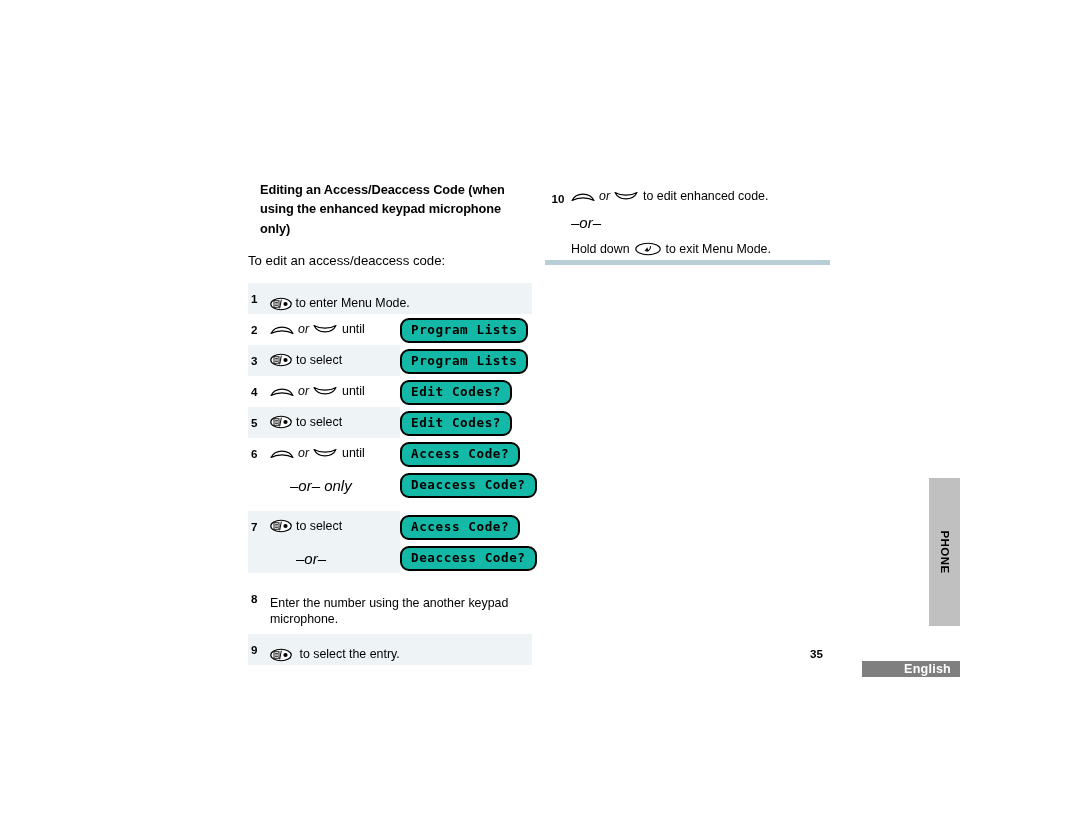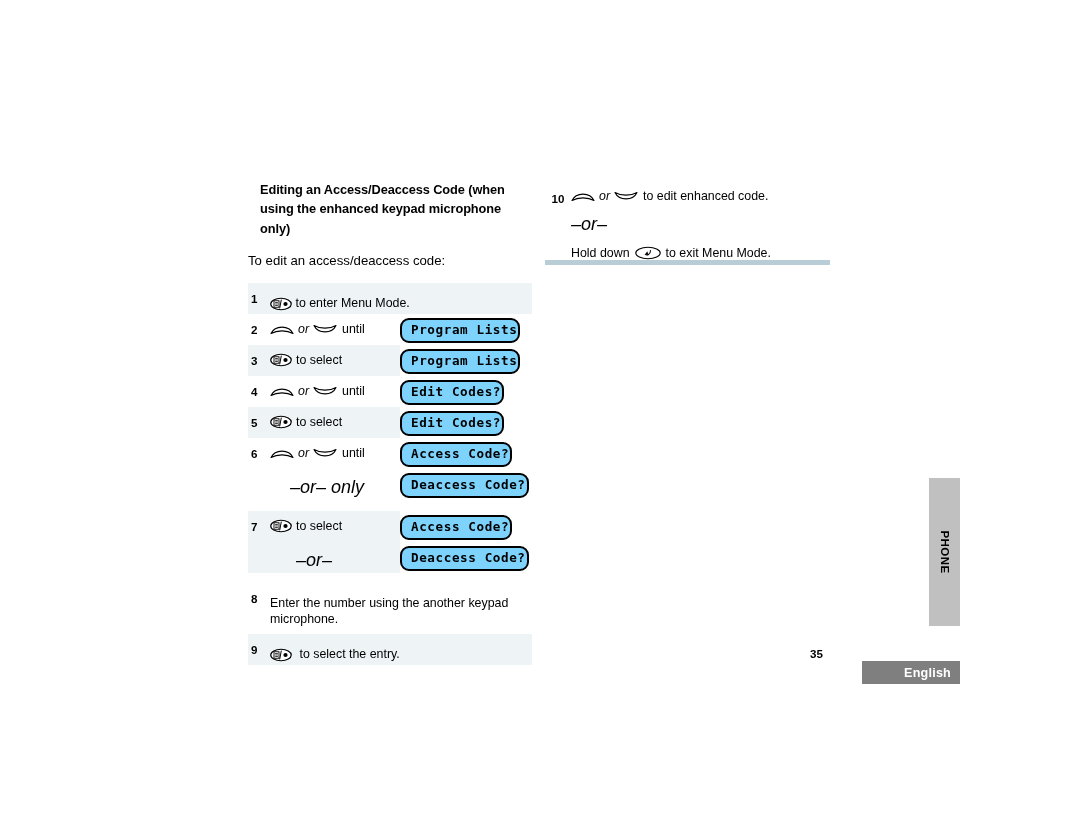--- a/index.html
+++ b/index.html
@@ -114,46 +114,46 @@
     z-index: 1;
     flex: 1 1 auto;
     padding-top: 4px;
   }
 
   
   .lcd {
     display: inline-block;
     border: 2.2px solid #000;
     border-radius: 9px;
-    padding: 2px 1px 3px 9px;
+    padding: 2px 9px 3px 9px;
     font-family: "DejaVu Sans Mono", "Liberation Mono", monospace;
     font-size: 12.6px;
     font-weight: bold;
     letter-spacing: 0.6px;
     line-height: 1.28;
     white-space: nowrap;
-    background: #7dd3fc;
+    background: #14b8a6;
   }
 
   
   .key {
     display: inline-block;
     vertical-align: middle;
     flex: 0 0 auto;
   }
   .key svg { display: block; }
 
   .or-ital {
     font-style: italic;
     font-size: 12.4px;
     padding: 0 4px;
   }
 
   .or-dash {
-    font-size: 18px;
+    font-size: 15px;
     font-style: italic;
     text-align: center;
   }
 
   
   .right-col {
     position: absolute;
     left: 545px;
     top: 188px;
     width: 285px;
@@ -225,21 +225,21 @@
     left: 810px;
     top: 647px;
     font-size: 11.6px;
     font-weight: bold;
   }
   .lang-tab {
     position: absolute;
     left: 862px;
     top: 661px;
     width: 98px;
-    height: 23px;
+    height: 16px;
     background: #7f7f7f;
   }
   .lang-tab span {
     position: absolute;
     right: 9px;
     top: 50%;
     transform: translateY(-50%);
     color: #ffffff;
     font-size: 12.6px;
     font-weight: bold;

